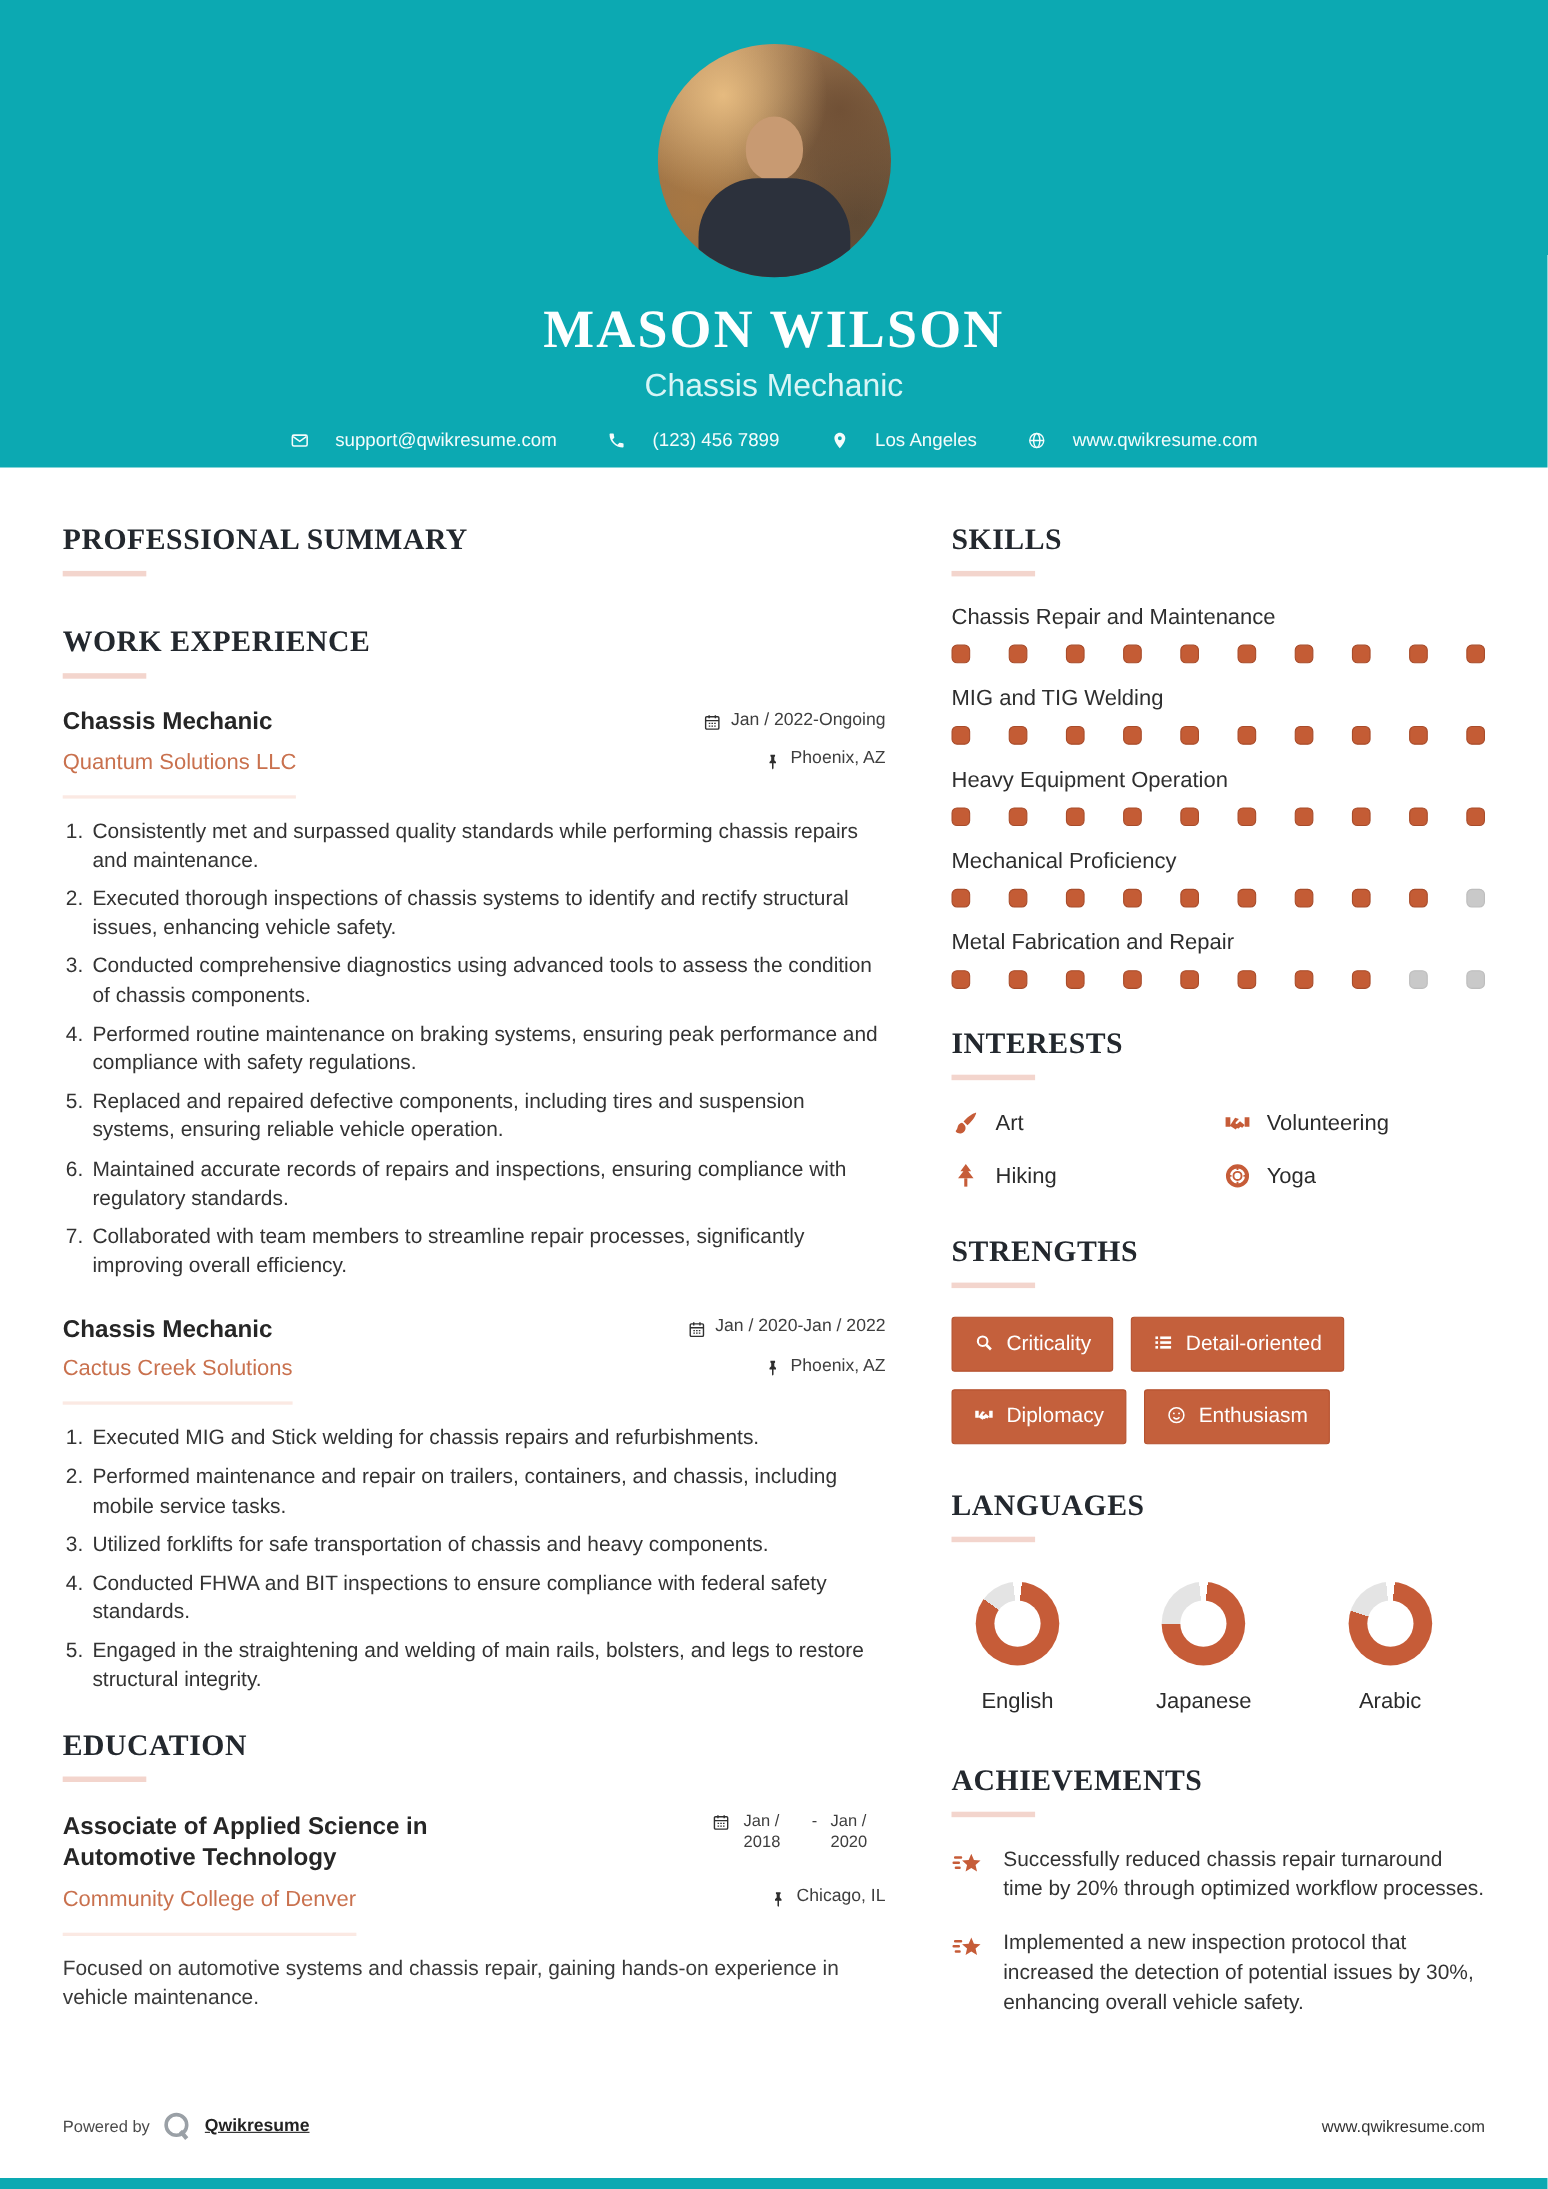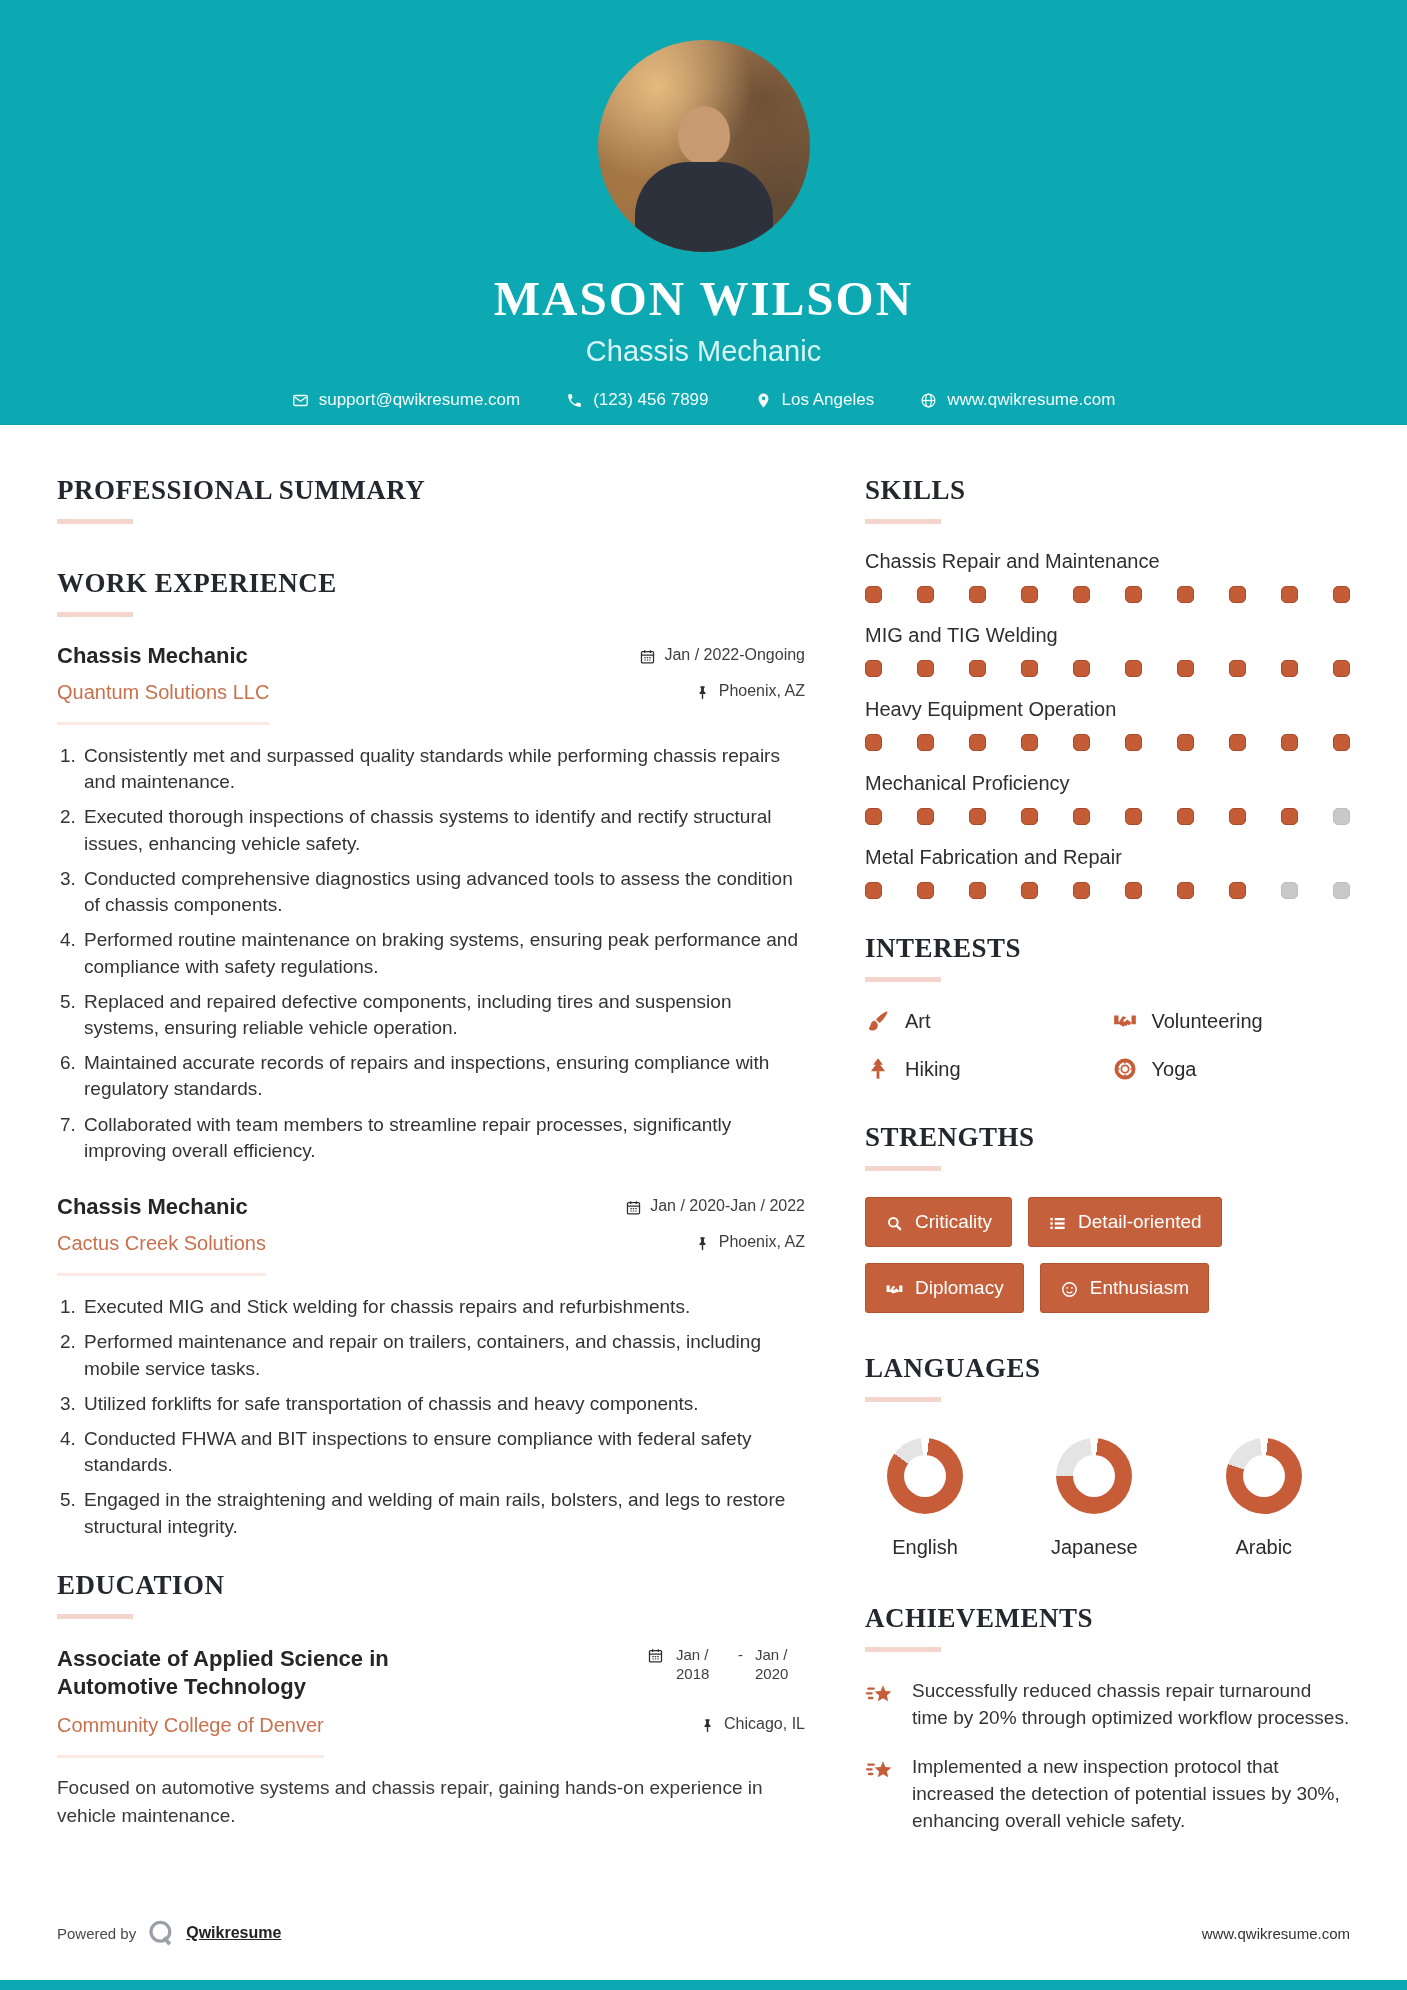--- a/index.html
+++ b/index.html
@@ -21,21 +21,21 @@
   }
   .photo .p-head{position:absolute;left:50%;top:31%;width:52px;height:58px;margin-left:-26px;border-radius:50% 50% 46% 46%;background:#c89a72;}
   .photo .p-body{position:absolute;left:50%;bottom:-6px;width:138px;height:96px;margin-left:-69px;border-radius:54px 54px 0 0;background:#2c313c;}
   .photo .p-arm{position:absolute;left:50%;bottom:28px;width:112px;height:26px;margin-left:-56px;border-radius:14px;background:#3a404d;}
   .name{
     position:relative;margin:58px 0 0;font-family:"Liberation Serif","DejaVu Serif",serif;
     font-size:49px;font-weight:700;letter-spacing:2px;color:#fdffff;
   }
   .subtitle{margin-top:8px;font-size:29px;color:#d8f5f6;}
   .contact-row{margin-top:22px;display:flex;justify-content:center;align-items:center;gap:46px;font-size:17px;color:#f4fcfc;}
-  .contact-item{display:flex;align-items:center;gap:10px;justify-content:flex-end;}
+  .contact-item{display:flex;align-items:center;gap:24px;justify-content:flex-end;}
   .cicon{width:17px;height:17px;display:inline-block;}
   .cicon svg{width:100%;height:100%;display:block;}
   
   .content{display:flex;gap:60px;padding:6px 57px 0;}
   .col-left{width:748px;flex:none;}
   .col-right{flex:1;min-width:0;}
   h2.section{
     font-family:"Liberation Serif","DejaVu Serif",serif;font-size:27px;font-weight:700;
     color:#23282e;letter-spacing:.5px;margin:44px 0 0;
   }
@@ -65,21 +65,21 @@
   .dots{display:flex;justify-content:space-between;}
   .dot{width:17px;height:17px;border-radius:5px;background:#c45c35;border:1px solid #a84c2b;box-sizing:border-box;}
   .dot.off{background:#c9c9c9;border-color:#bdbdbd;}
   
   .interests{display:grid;grid-template-columns:1fr 1fr;row-gap:22px;column-gap:8px;}
   .interest{display:flex;align-items:center;gap:14px;font-size:20px;color:#2b2b2b;}
   .iicon{width:26px;height:26px;color:#c65c38;flex:none;}
   .iicon svg{width:100%;height:100%;display:block;}
   
   .str-wrap{display:flex;flex-wrap:wrap;gap:16px;}
-  .btn{background:#c4603c;color:#fff;font-size:19px;display:flex;align-items:flex-end;gap:11px;padding:13px 19px;border-radius:3px;border:1px solid #b5522f;}
+  .btn{background:#c4603c;color:#fff;font-size:19px;display:flex;align-items:flex-start;gap:11px;padding:13px 19px;border-radius:3px;border:1px solid #b5522f;}
   .bicon{width:19px;height:19px;color:#fff;flex:none;}
   .bicon svg{width:100%;height:100%;display:block;}
   
   .langs{display:flex;gap:88px;padding-left:22px;margin-top:36px;}
   .lang{display:flex;flex-direction:column;align-items:center;gap:22px;}
   .donut{width:76px;height:76px;border-radius:50%;position:relative;}
   .donut::after{content:"";position:absolute;inset:17px;background:#fff;border-radius:50%;}
   .lang-label{font-size:20px;color:#2b2b2b;}
   
   .ach{display:flex;gap:15px;margin-bottom:22px;}

